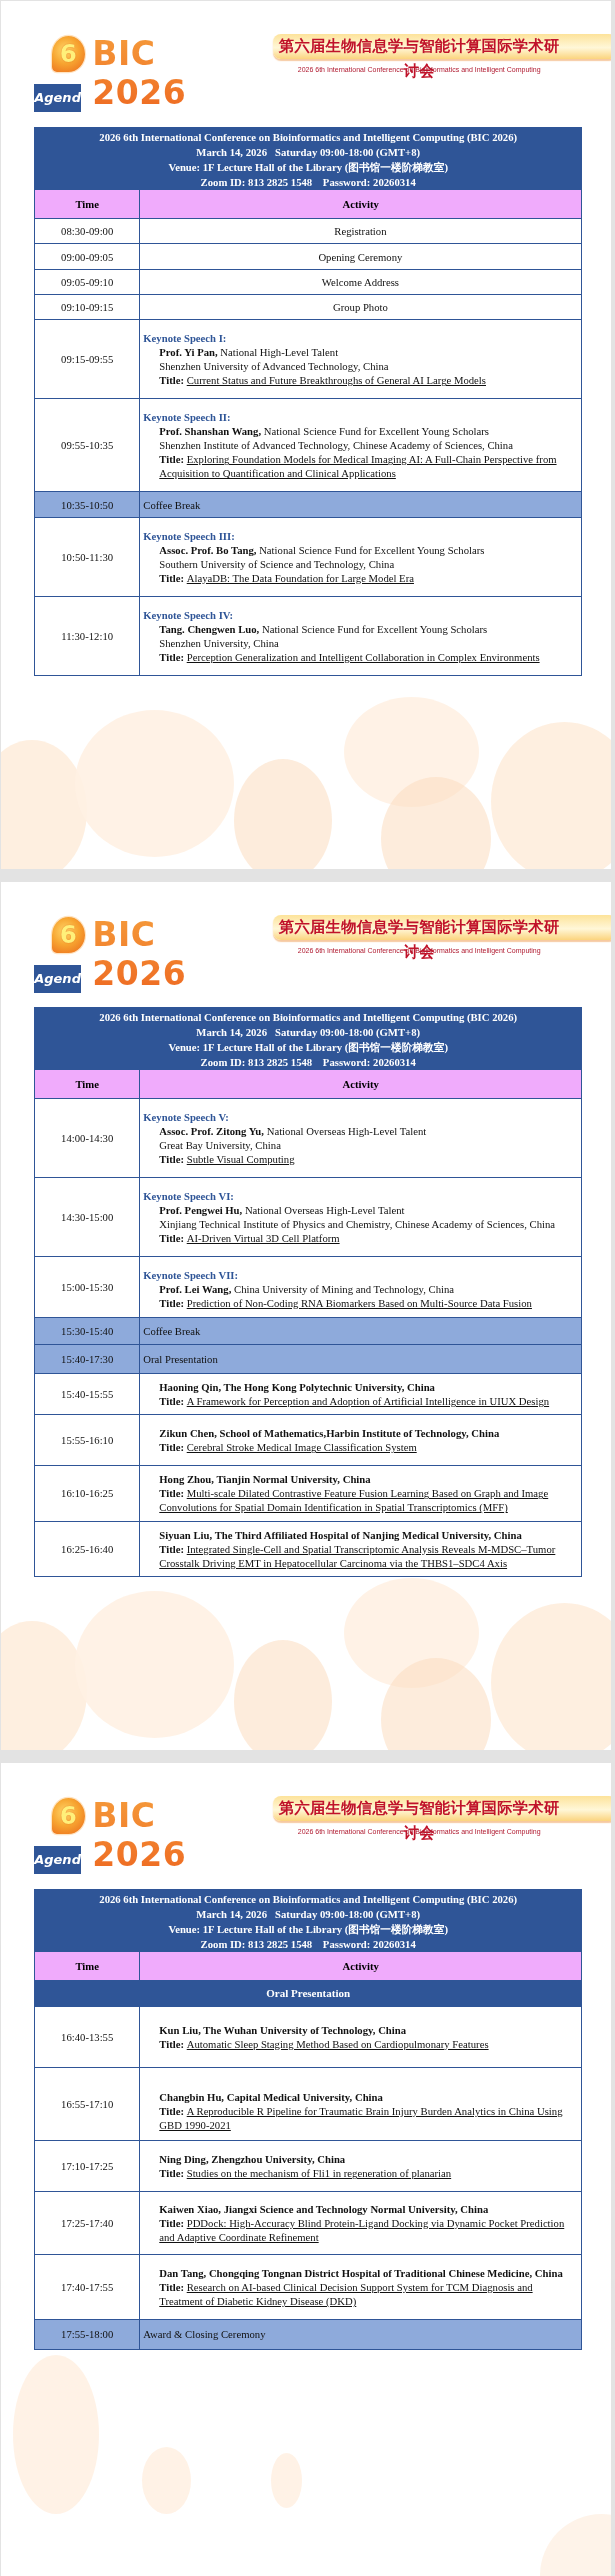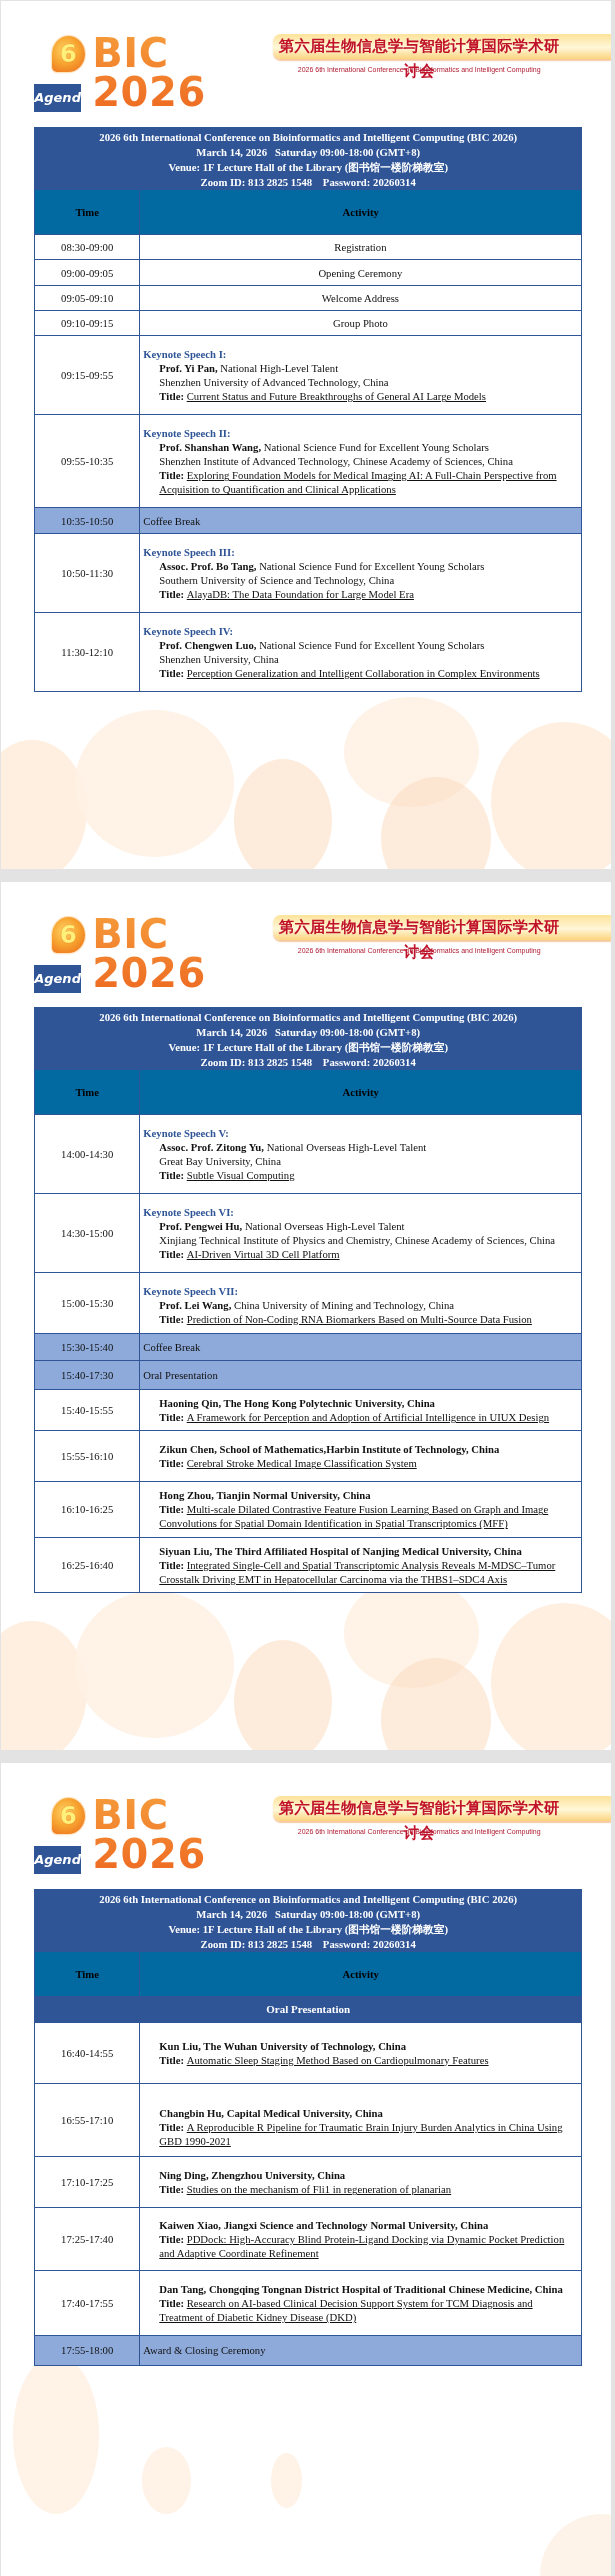--- a/index.html
+++ b/index.html
@@ -35,21 +35,21 @@
     box-shadow:0 0 0 1.2px #ffe4c2;
   }
   .logo-badge-six {
     position:absolute; left:0; top:3.7px; width:33px; text-align:center;
     font-family:"DejaVu Sans", sans-serif; font-weight:bold; font-size:24.5px;
     color:#fff07a; line-height:27px;
     text-shadow:0 0 1.2px #e0601a;
   }
   .logo-text {
     position:absolute; left:43px; top:3.7px;
-    font-family:"DejaVu Sans", sans-serif; font-weight:bold; font-size:40px; line-height:39px;
+    font-family:"DejaVu Sans", sans-serif; font-weight:bold; font-size:33px; line-height:39px;
     letter-spacing:0.6px;
     color:#ef7a26;
     background:linear-gradient(180deg, #f59a3a 0%, #ee6a22 100%);
     -webkit-background-clip:text; background-clip:text;text-decoration:underline;
     -webkit-text-fill-color:transparent;
   }
   .banner {
     position:absolute; left:224px; top:4px; width:344px; height:24.5px;
     border-radius:8px;
     background:linear-gradient(180deg,#fde39a 0%,#fff7d8 55%,#fbd47e 100%);
@@ -80,22 +80,22 @@
     border:1.2px solid #2f5597;
     font-size:10.7px; line-height:14px;
     vertical-align:middle;
   }
   .conf-head td {
     background:#2f5597; color:#fff; font-weight:bold; text-align:center;
     border-top:none; border-bottom:none;
     font-size:11px; line-height:21.4px; padding:0;
   }
   .col-head th {
-    background:#0369a1; color:#000; font-weight:bold; text-align:center;
-    height:20px; padding:12px;
+    background:#f0abfc; color:#000; font-weight:bold; text-align:center;
+    height:20px; padding:4px;
   }
   td.time { text-align:center; color:#111; padding:0 2.5px; }
   td.act { padding:1.2px 3.7px 1.2px 3.1px; }
   tr.simple td { height:22px; }
   tr.simple td.act { font-weight:normal;text-align:center; }
   tr.shaded td { background:#8eaadb; height:22px; }
   tr.shaded td.act { font-weight:normal; }
   tr.section td { background:#2f5597; color:#fff; text-align:center; font-weight:bold; height:23px; font-size:11px; }
   .kn-label { color:#2f5597; font-weight:bold; display:block; }
   .b { font-weight:bold; }
@@ -199,21 +199,21 @@
           <span class="kn-label">Keynote Speech III:</span>
           <span class="line"><span class="b">Assoc. Prof. Bo Tang,</span><span> National Science Fund for Excellent Young Scholars</span></span>
           <span class="line">Southern University of Science and Technology, China</span>
           <span class="line"><span class="b">Title: </span><span class="ttl">AlayaDB: The Data Foundation for Large Model Era</span></span>
         </td>
       </tr>
       <tr class="talk">
         <td class="time">11:30-12:10</td>
         <td class="act">
           <span class="kn-label">Keynote Speech IV:</span>
-          <span class="line"><span class="b">Prof. Chengwen Luo,</span><span> National Science Fund for Excellent Young Scholars</span></span>
+          <span class="line"><span class="b">Tang. Chengwen Luo,</span><span> National Science Fund for Excellent Young Scholars</span></span>
           <span class="line">Shenzhen University, China</span>
           <span class="line"><span class="b">Title: </span><span class="ttl">Perception Generalization and Intelligent Collaboration in Complex Environments</span></span>
         </td>
       </tr>
     </tbody>
   </table>
 </div>
 
 <div class="page" style="top:882px;height:868px;">
   <div class="page-bg">
@@ -370,21 +370,21 @@
         </tr>
       <tr class="col-head">
         <th>Time</th>
         <th>Activity</th>
       </tr>
       <tr class="section">
         <td colspan="2">Oral Presentation</td>
       </tr>
 
       <tr class="oral">
-        <td class="time">16:40-14:55</td>
+        <td class="time">16:40-13:55</td>
         <td class="act" style="padding-top:16px;padding-bottom:16px;">
           <span class="line b">Kun Liu, The Wuhan University of Technology, China</span>
           <span class="line"><span class="b">Title: </span><span class="ttl">Automatic Sleep Staging Method Based on Cardiopulmonary Features</span></span>
         </td>
       </tr>
       <tr class="oral">
         <td class="time">16:55-17:10</td>
         <td class="act" style="padding-top:22px;padding-bottom:8.6px;">
           <span class="line b">Changbin Hu, Capital Medical University, China</span>
           <span class="line"><span class="b">Title: </span><span class="ttl">A Reproducible R Pipeline for Traumatic Brain Injury Burden Analytics in China Using GBD 1990-2021</span></span>

